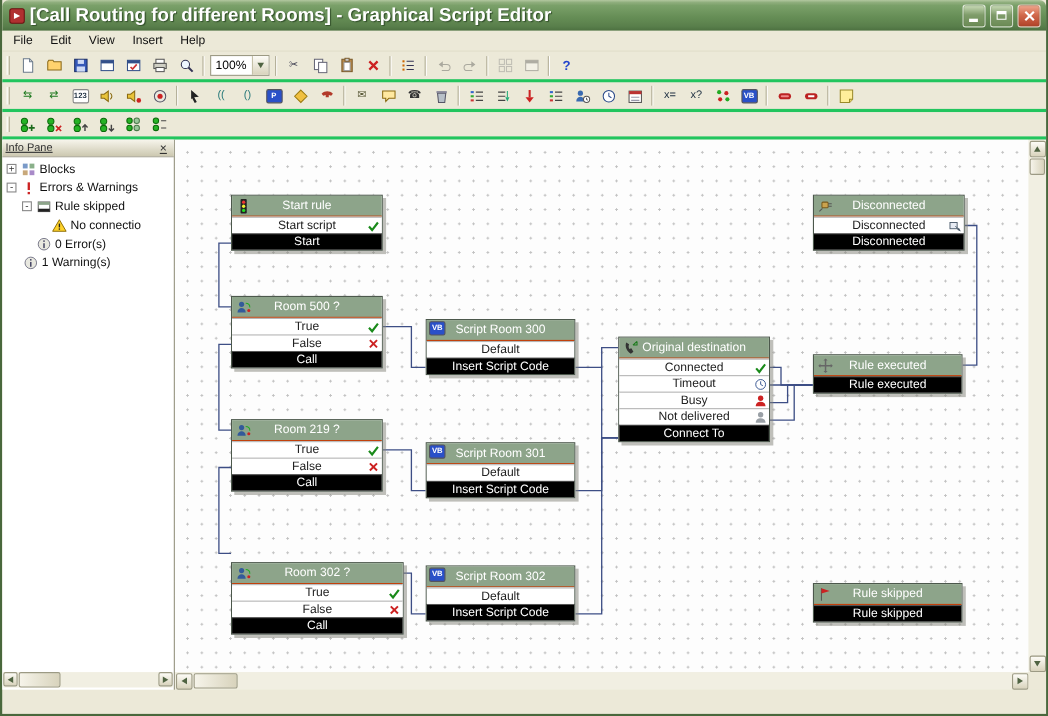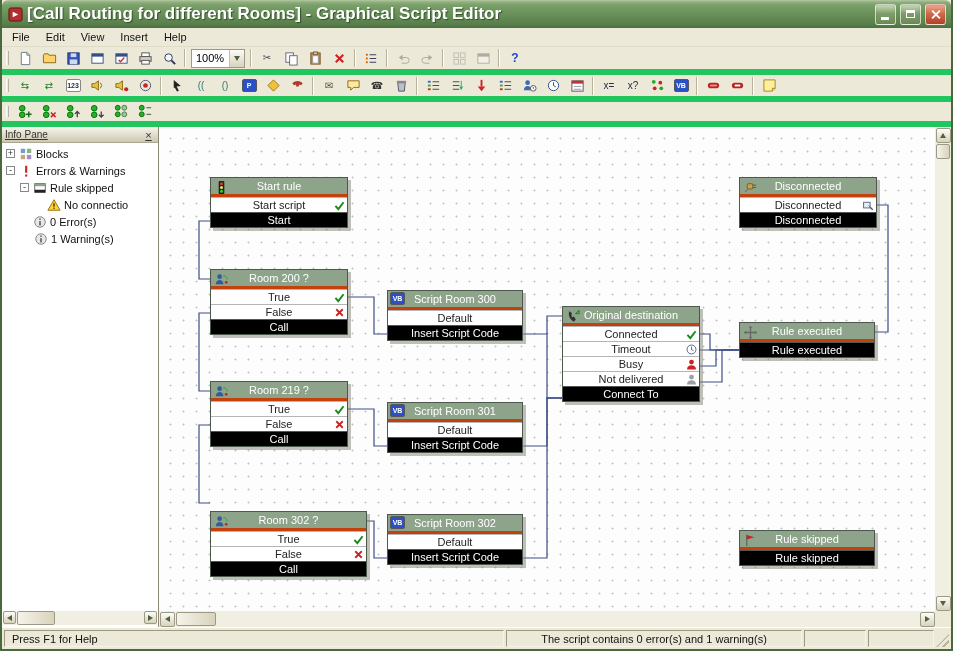--- a/index.html
+++ b/index.html
@@ -18,21 +18,21 @@
   .winbtn.close { background:linear-gradient(180deg,#f0a78e,#d2694c 45%,#b04228); }
   .g-min { width:8px; height:3px; background:#fff; position:absolute; left:5px; bottom:4px; }
   .g-max { width:9px; height:8px; border:1px solid #fff; border-top:3px solid #fff; }
   .g-x { width:11px; height:11px; position:relative; }
   .g-x::before,.g-x::after { content:""; position:absolute; left:5px; top:0; width:2px; height:11px; background:#fff; }
   .g-x::before { transform:rotate(45deg);} .g-x::after { transform:rotate(-45deg);}
 
   
   .menubar { height:19px; display:flex; align-items:center; background:#ece9d8; border-bottom:1px solid #e0dcc8; padding-left:2px; }
   .menu-item { font-size:11px; padding:2px 8px; color:#111; }
-  .toolbar { display:flex; align-items:center; background:#ece9d8; border-bottom:6px solid #22c55e; padding:1px 2px; }
+  .toolbar { display:flex; align-items:center; background:#ece9d8; border-bottom:3px solid #22c55e; padding:1px 2px; }
   .tb1 { height:28px; } .tb2 { height:27px; } .tb3 { height:25px; }
   .grip { width:3px; height:70%; border-left:1px solid #fff; border-right:1px solid #b5b19a; margin:0 4px 0 2px; }
   .tbgroup { display:flex; align-items:center; }
   .tbtn { width:24px; height:22px; background:transparent; border:1px solid transparent;
     display:flex; align-items:center; justify-content:center; padding:0; }
   .tbtn.disabled { opacity:.38; filter:grayscale(1); }
   .tsep { width:2px; height:18px; border-left:1px solid #b5b19a; border-right:1px solid #fff; margin:0 3px; }
   .mi { width:16px; height:16px; display:inline-flex; align-items:center; justify-content:center;
     font-size:10px; line-height:1; }
   .mi svg { width:15px; height:15px; display:block; }
@@ -70,21 +70,21 @@
   .canvas-row { flex:1; display:flex; }
   .canvas { position:relative; width:776px; height:484px; background:#fdfdfd; overflow:hidden;
     background-image:radial-gradient(circle,#c2c2c2 0.9px,transparent 1.1px);
     background-size:13px 13px; background-position:5px 5px; }
   .wires { position:absolute; left:0; top:0; }
   .wires polyline { fill:none; stroke-width:1.2px; }
 
   
   .block { position:absolute; border:1px solid #4c584c; background:#fff;
     box-shadow:3px 3px 0 rgba(130,130,120,.5); font-size:11px; }
-  .bhead { height:19px; background:#8da48a; border-bottom:3px solid #c2410c; position:relative;
+  .bhead { height:19px; background:#8da48a; border-bottom:1px solid #c2410c; position:relative;
     display:flex; align-items:center; justify-content:center; color:#fff; }
   .bhead .bicon { position:absolute; left:2px; top:1px; }
   .btitle { padding:0 18px; white-space:nowrap; }
   .brow { height:15px; border-top:1px solid #b5b5b5; position:relative;
     display:flex; align-items:center; justify-content:center; color:#222; background:#fff; }
   .brow .ricon { position:absolute; right:1px; top:0; width:14px; height:14px; }
   .brow .ricon svg { width:13px; height:13px; }
   .bact { height:15px; border-top:1px solid #555; background:#000; color:#fff;
     display:flex; align-items:center; justify-content:center; }
 
@@ -644,21 +644,21 @@
             <span class="texp-sp"></span>
             <span class="ticon">
               <svg viewBox="0 0 16 16">
                 <circle cx="8" cy="8" r="6" fill="#e8e8e0" stroke="#778"></circle>
                 <rect x="7.3" y="7" width="1.4" height="5" fill="#335"></rect>
                 <rect x="7.3" y="4" width="1.4" height="1.6" fill="#335"></rect>
               </svg>
             </span>
             <span>0 Error(s)</span>
           </div>
-          <div class="tnode" style="padding-left: 19px;">
+          <div class="tnode" style="padding-left: 6px;">
             <span class="texp-sp"></span>
             <span class="ticon">
               <svg viewBox="0 0 16 16">
                 <circle cx="8" cy="8" r="6" fill="#e8e8e0" stroke="#778"></circle>
                 <rect x="7.3" y="7" width="1.4" height="5" fill="#335"></rect>
                 <rect x="7.3" y="4" width="1.4" height="1.6" fill="#335"></rect>
               </svg>
             </span>
             <span>1 Warning(s)</span>
           </div>
@@ -744,21 +744,21 @@
             <div class="block" style="left: 51px; top: 142px; width: 138px;">
               <div class="bhead">
                 <span class="mi bicon">
                   <svg viewBox="0 0 16 16">
                     <circle cx="6" cy="5" r="2.5" fill="#335a9a"></circle>
                     <path d="M2 13c0-3 2-4.5 4-4.5S10 10 10 13z" fill="#335a9a"></path>
                     <path d="M10 4c3 0 4 2 4 4" stroke="#2a2" fill="none"></path>
                     <circle cx="13" cy="11" r="1.5" fill="#c22"></circle>
                   </svg>
                 </span>
-                <span class="btitle">Room 200 ?</span>
+                <span class="btitle">Room 500 ?</span>
               </div>
               <div class="brow">
                 <span>True</span>
                 <span class="mi ricon">
                   <svg viewBox="0 0 16 16">
                     <path d="M3 8.5l3.5 4L13 4" stroke="#1a8a1a" stroke-width="2.4" fill="none"></path>
                   </svg>
                 </span>
               </div>
               <div class="brow">
@@ -956,21 +956,14 @@
           <span class="sb-btn">
               <i class="tri tri-right"></i>
             </span>
         </div>
         <div class="sb-corner"></div>
       </div>
     </div>
 
   </div>
 
-  <div class="statusbar">
-    <span class="sp help">Press F1 for Help</span>
-    <span class="sp msg">The script contains 0 error(s) and 1 warning(s)</span>
-    <span class="sp pa"></span>
-    <span class="sp pb"></span>
-    <span class="grip-resize"></span>
-  </div>
 
 </div>
 
 </body></html>

